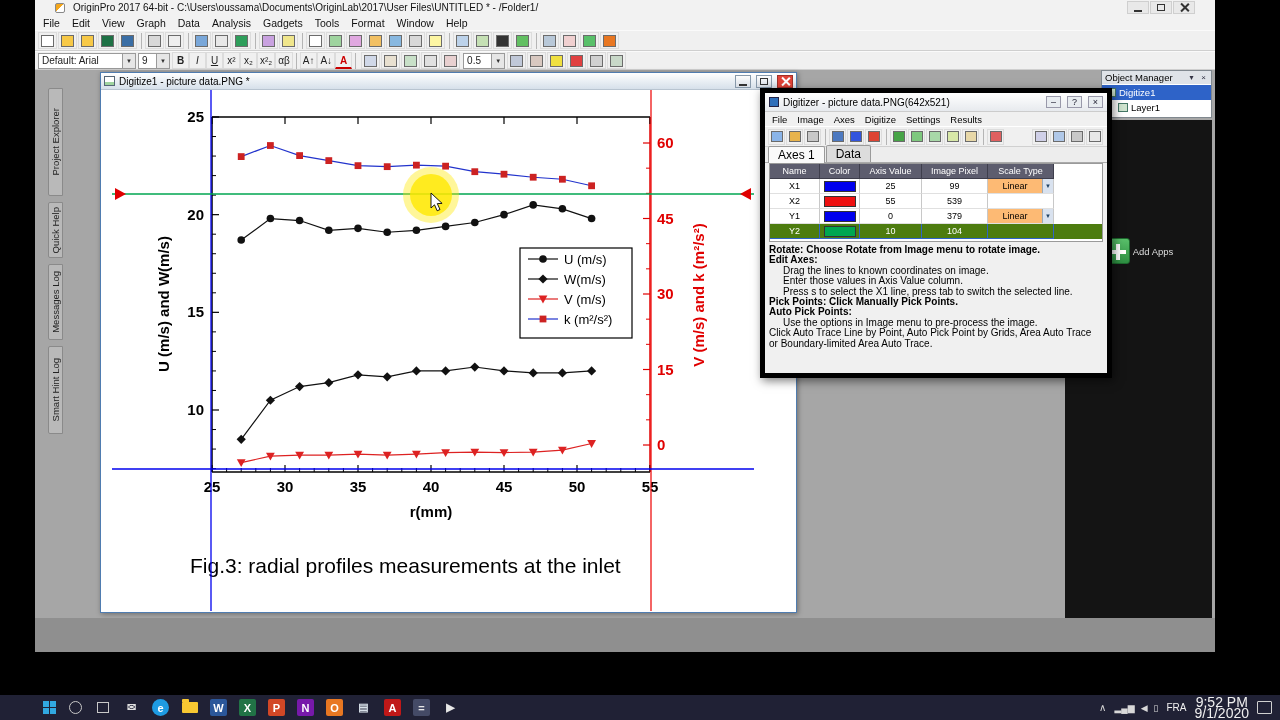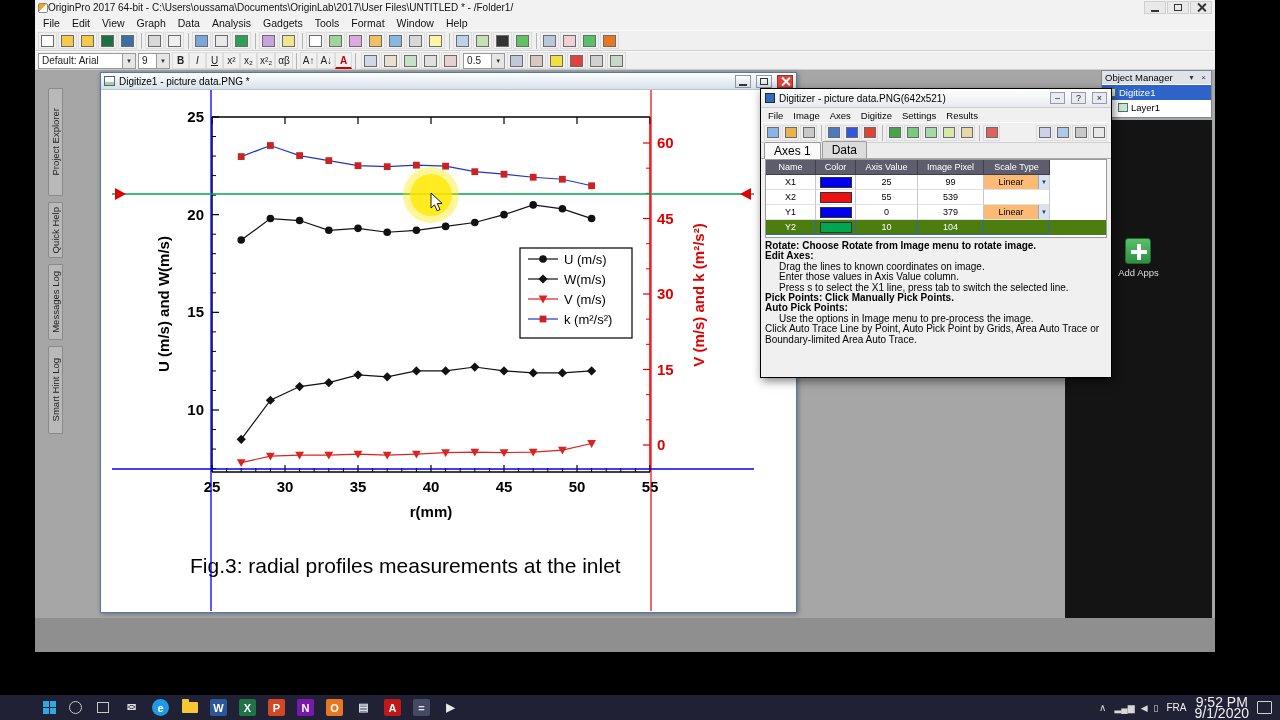--- a/index.html
+++ b/index.html
@@ -1,18 +1,18 @@
 <!DOCTYPE html>
 <html><head>
 <meta charset="utf-8">
 <style>
 *{margin:0;padding:0;box-sizing:border-box}
 html,body{width:1280px;height:720px;background:#000;font-family:"Liberation Sans",sans-serif;overflow:hidden;position:relative}
 .app{position:absolute;left:35px;top:0;width:1180px;height:652px;background:#a6a6a6}
-.titlebar{height:15px;background:#f2f2f2;display:flex;align-items:center;padding:0 3px;font-size:10px;color:#111;gap:0}
+.titlebar{height:15px;background:#f2f2f2;display:flex;align-items:center;padding:0 20px;font-size:10px;color:#111;gap:8px}
 .app-icon{width:10px;height:10px;background:linear-gradient(135deg,#f4a71d 49%,#fff 50%);border:1px solid #888;border-radius:2px;flex:none}
 .title-text{flex:1;white-space:nowrap;overflow:hidden}
 .winbtns{display:flex;gap:1px;flex:none}
 .wbtn{width:22px;height:13px;display:flex;align-items:center;justify-content:center;background:#e9e9e9;border:1px solid #cfcfcf}
 .glyph-min{width:8px;height:2px;background:#333;margin-top:6px}
 .glyph-max{width:8px;height:7px;border:1.5px solid #333}
 .glyph-x{position:relative;width:9px;height:9px}
 .glyph-x::before,.glyph-x::after{content:"";position:absolute;left:4px;top:-1px;width:1.6px;height:11px;background:#333}
 .glyph-x::before{transform:rotate(45deg)}.glyph-x::after{transform:rotate(-45deg)}
 .menubar{height:15px;background:#f2f2f2;display:flex;align-items:center;font-size:10.5px;padding-left:2px}
@@ -45,26 +45,26 @@
 .objmgr{position:absolute;left:1066px;top:70px;width:111px;background:#eef0f2;border:1px solid #80888f;font-size:9.5px}
 .om-head{height:13px;display:flex;align-items:center;padding:0 3px;background:#dfe3e8;gap:3px}
 .om-head .t{flex:1;overflow:hidden;white-space:nowrap}
 .om-mini{font-size:8px;color:#334;width:9px;text-align:center}
 .om-body{background:#fff;padding:1px 0 2px}
 .om-item{display:flex;align-items:center;height:15px;gap:3px;padding-left:4px}
 .om-item.sel{background:#2e63c8;color:#fff}
 .om-item.child{padding-left:16px}
 .om-ico{width:10px;height:9px;border:1px solid #476;background:#cfe4cf;flex:none}
 .apps-panel{position:absolute;left:1030px;top:120px;width:147px;height:530px;background:#141414;display:flex;flex-direction:column;align-items:center}
-.add-apps{margin-top:118px;display:flex;flex-direction:column;align-items:center;gap:3px}
+.add-apps{margin-top:118px;display:flex;flex-direction:row;align-items:center;gap:3px}
 .add-apps-icon{width:26px;height:26px;background:linear-gradient(#59c06a,#2e8f42);border:1px solid #1d6b2e;border-radius:3px;position:relative}
 .add-apps-icon::before{content:"";position:absolute;left:11px;top:5px;width:4px;height:16px;background:#fff}
 .add-apps-icon::after{content:"";position:absolute;left:5px;top:11px;width:16px;height:4px;background:#fff}
 .add-apps-label{font-size:9.5px;color:#ddd}
-.dialog{position:absolute;left:725px;top:88px;width:352px;height:290px;background:#f0f0f0;border:1px solid #000000;box-shadow:2px 3px 9px rgba(0,0,0,.5)}
+.dialog{position:absolute;left:725px;top:88px;width:352px;height:290px;background:#f0f0f0;border:5px solid #000000;box-shadow:2px 3px 9px rgba(0,0,0,.5)}
 .dlg-title{height:19px;background:linear-gradient(#ffffff,#e7eaee);display:flex;align-items:center;padding:0 4px;gap:4px;border-bottom:1px solid #ccc;font-size:10px}
 .dlg-icon{width:10px;height:10px;background:#2f6fba;border:1px solid #224;flex:none}
 .dlg-title .t{flex:1;white-space:nowrap;overflow:hidden}
 .dlg-btn{width:15px;height:12px;border:1px solid #99a;background:#e8ecf0;font-size:9px;display:flex;align-items:center;justify-content:center;margin-left:2px;color:#223}
 .dlg-menubar{height:14px;display:flex;align-items:center;font-size:9.5px;padding-left:2px}
 .dmenu-item{padding:0 5px}
 .dlg-toolbar{height:21px;display:flex;align-items:center;padding:1px 3px;border-top:1px solid #fff;border-bottom:1px solid #d0d0d0}
 .dlg-tb-btn{width:17px;height:16px;border:1px solid #dcdcdc;display:flex;align-items:center;just-content:center;justify-content:center;margin-right:1px;flex:none}
 .dlg-tb-btn .tbi-box{width:12px;height:11px}
 .dlg-tb-right{margin-left:auto;display:flex}

